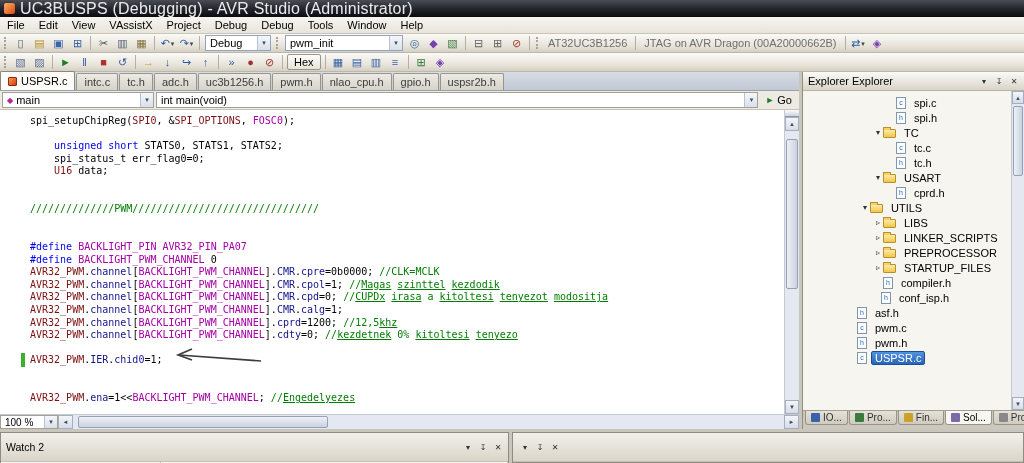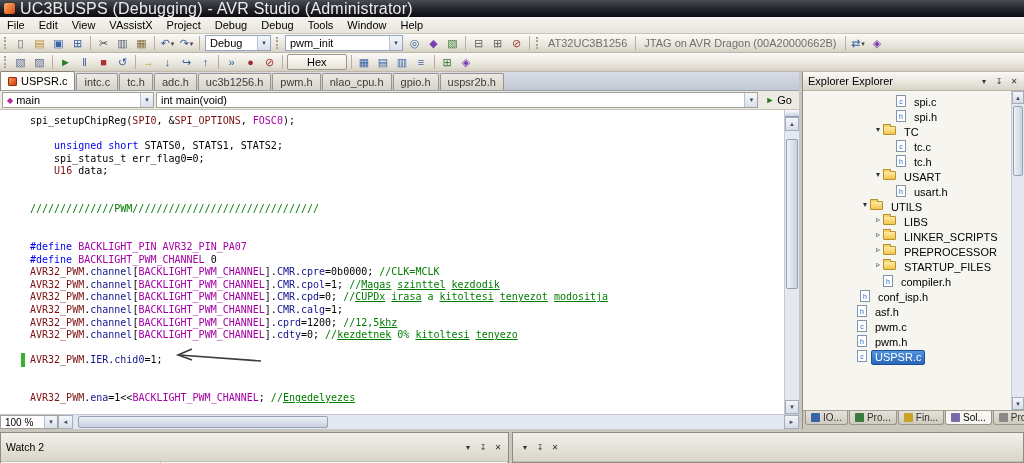--- a/index.html
+++ b/index.html
@@ -16,21 +16,21 @@
 .toolbar{position:absolute;left:0;width:1024px;height:19px;background:linear-gradient(#fbfaf7,#e6e2d8 70%,#d5d0c3);border-bottom:1px solid #bcb7a9;display:flex;align-items:center;padding-left:1px}
 #toolbar-row1{top:34px}
 #toolbar-row2{top:53px}
 .tb-grip{width:3px;height:12px;border-left:2px dotted #a8a396;margin:0 4px 0 3px}
 .tb-sep{width:1px;height:14px;background:#b5b0a2;margin:0 3px}
 .tb-icon{min-width:19px;height:17px;display:flex;align-items:center;justify-content:center;font-size:11px;line-height:1;border-radius:2px}
 .tb-drop{font-size:7px;color:#444;margin-left:1px}
 .tb-combo{height:16px;background:#fff;border:1px solid #93a5bd;display:flex;align-items:center;padding-left:4px;position:relative;margin:0 2px;font-size:11px;white-space:nowrap}
 .combo-arrow{margin-left:auto;width:13px;align-self:stretch;background:linear-gradient(#f5f7fa,#d9e0ea);border-left:1px solid #b7c3d4;display:flex;align-items:center;justify-content:center;font-size:7px;color:#3c4c66;flex:0 0 13px}
 .tb-label{color:#6e6e6e;padding:0 5px;white-space:nowrap}
-.tb-toggle{height:16px;border:1px solid #9a9589;background:linear-gradient(#fefdfb,#e6e2d6);display:flex;align-items:center;padding:0 19px;border-radius:2px;margin:0 1px}
+.tb-toggle{height:16px;border:1px solid #9a9589;background:linear-gradient(#fefdfb,#e6e2d6);display:flex;align-items:center;padding:0 6px;border-radius:2px;margin:0 1px}
 
 #tabstrip{position:absolute;top:72px;left:0;width:799px;height:19px;background:linear-gradient(#d7dce6,#c2c8d4);border-bottom:1px solid #98a0ae;display:flex;align-items:flex-end}
 .doc-tab{height:17px;display:flex;align-items:center;gap:4px;padding:0 7px;background:linear-gradient(#eceae4,#d6d3c9);border:1px solid #999588;border-bottom:none;margin-right:1px;border-radius:2px 2px 0 0;color:#3c3c3c;white-space:nowrap}
 .doc-tab.active{height:19px;background:#fcfbf8;color:#000;border-color:#8a8679}
 .tab-doticon{width:9px;height:9px;border-radius:1px;background:linear-gradient(135deg,#ff9a52,#cf3a0e);border:1px solid #8d2a0c}
 
 #navbar{position:absolute;top:91px;left:0;width:799px;height:19px;background:#eceae3;border-bottom:1px solid #c6c2b5;display:flex;align-items:center;gap:2px;padding:0 2px}
 .nav-combo{height:16px;background:#fff;border:1px solid #a3a096;display:flex;align-items:center;gap:3px;padding-left:4px;position:relative;white-space:nowrap}
 #scope-combo{width:152px}
 #member-combo{flex:1}
@@ -62,21 +62,21 @@
 .sbh{width:15px;flex:0 0 15px;background:linear-gradient(#f3f5f9,#d6dce7);border:1px solid #a6adbd;display:flex;align-items:center;justify-content:center;font-size:6px;color:#3f4a62}
 #htrack{flex:1;position:relative}
 #hs-thumb{position:absolute;top:1px;bottom:1px;left:5px;width:250px;border:1px solid #97a1b5;border-radius:2px;background:linear-gradient(#eef1f6,#c9d2e0)}
 #v-splitter{position:absolute;top:72px;left:799px;width:3px;height:357px;background:#c9c6bd}
 
 #right-panel{position:absolute;top:72px;left:802px;width:222px;height:357px;background:#f6f5f0;border-left:1px solid #918d81}
 #se-header{height:19px;background:linear-gradient(#fbfaf7,#d8d4c8);border-bottom:1px solid #b7b3a6;display:flex;align-items:center;padding:0 3px 0 5px;gap:1px}
 #se-title{flex:1}
 .hbtn{width:14px;height:13px;display:flex;align-items:center;justify-content:center;font-size:8px;color:#333}
 #se-tree{position:absolute;top:19px;left:0;right:13px;bottom:19px;overflow:hidden;padding-top:4px}
-.tree-row{height:15px;display:flex;white-space:nowrap}
+.tree-row{height:15px;display:flex;align-items:center;white-space:nowrap}
 .tree-tri{width:10px;flex:0 0 10px;text-align:center;font-size:8px;color:#333}
 .icon-folder{flex:0 0 13px;width:13px;height:9px;background:linear-gradient(#ffeaa6,#f2c64b);border:1px solid #b5902c;border-radius:1px;position:relative;margin:1px 4px 0 0}
 .icon-folder::before{content:"";position:absolute;top:-3px;left:-1px;width:6px;height:2px;background:#f6d269;border:1px solid #b5902c;border-bottom:none;border-radius:1px 1px 0 0}
 .icon-file{flex:0 0 10px;width:10px;height:12px;background:#fff;border:1px solid #8195ad;margin-right:4px;font-size:7px;color:#1b66c9;display:flex;align-items:center;justify-content:center}
 .tree-label{padding:0 3px;border-radius:2px;border:1px solid transparent}
 .tree-row.selected .tree-label{background:linear-gradient(#4f93e0,#2a66b8);border-color:#1d4f95;color:#fff}
 #se-scroll{position:absolute;top:19px;right:0;width:13px;bottom:19px;background:#e4e8f0;border-left:1px solid #c4c9d4}
 #se-scroll .sbv{height:13px}
 #se-up{top:0}
 #se-down{bottom:0}
@@ -376,21 +376,21 @@
         <span class="tree-label">tc.h</span>
       </div>
       <div class="tree-row" style="padding-left: 70px;">
         <span class="tree-tri">▾</span>
         <span class="icon-folder"></span>
         <span class="tree-label">USART</span>
       </div>
       <div class="tree-row" style="padding-left: 83px;">
         <span class="tree-tri"></span>
         <span class="icon-file">h</span>
-        <span class="tree-label">usart.h</span>
+        <span class="tree-label">cprd.h</span>
       </div>
       <div class="tree-row" style="padding-left: 57px;">
         <span class="tree-tri">▾</span>
         <span class="icon-folder"></span>
         <span class="tree-label">UTILS</span>
       </div>
       <div class="tree-row" style="padding-left: 70px;">
         <span class="tree-tri">▹</span>
         <span class="icon-folder"></span>
         <span class="tree-label">LIBS</span>
@@ -408,21 +408,21 @@
       <div class="tree-row" style="padding-left: 70px;">
         <span class="tree-tri">▹</span>
         <span class="icon-folder"></span>
         <span class="tree-label">STARTUP_FILES</span>
       </div>
       <div class="tree-row" style="padding-left: 70px;">
         <span class="tree-tri"></span>
         <span class="icon-file">h</span>
         <span class="tree-label">compiler.h</span>
       </div>
-      <div class="tree-row" style="padding-left: 47px;">
+      <div class="tree-row" style="padding-left: 68px;">
         <span class="tree-tri"></span>
         <span class="icon-file">h</span>
         <span class="tree-label">conf_isp.h</span>
       </div>
       <div class="tree-row" style="padding-left: 44px;">
         <span class="tree-tri"></span>
         <span class="icon-file">h</span>
         <span class="tree-label">asf.h</span>
       </div>
       <div class="tree-row" style="padding-left: 44px;">

